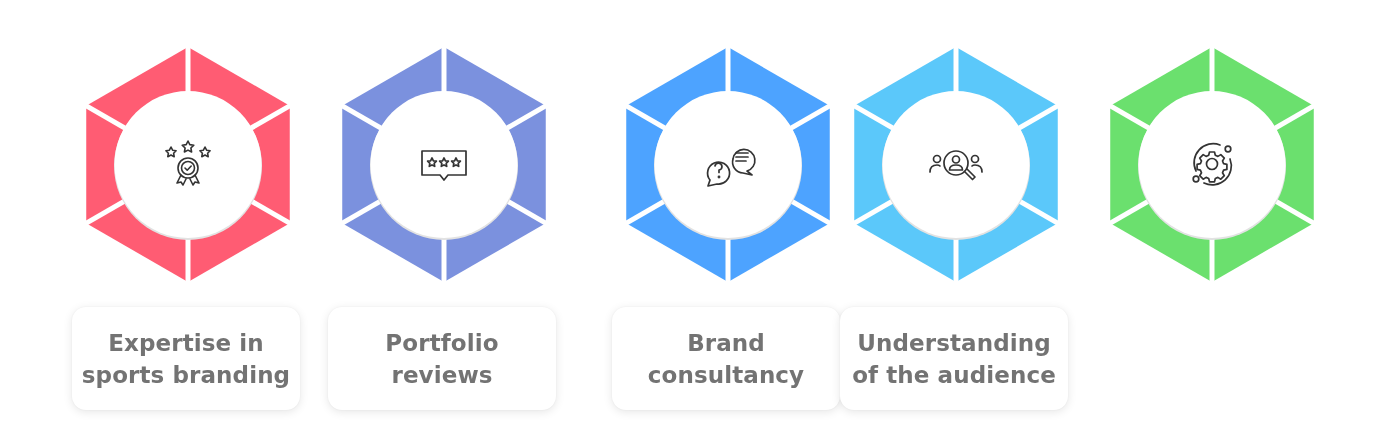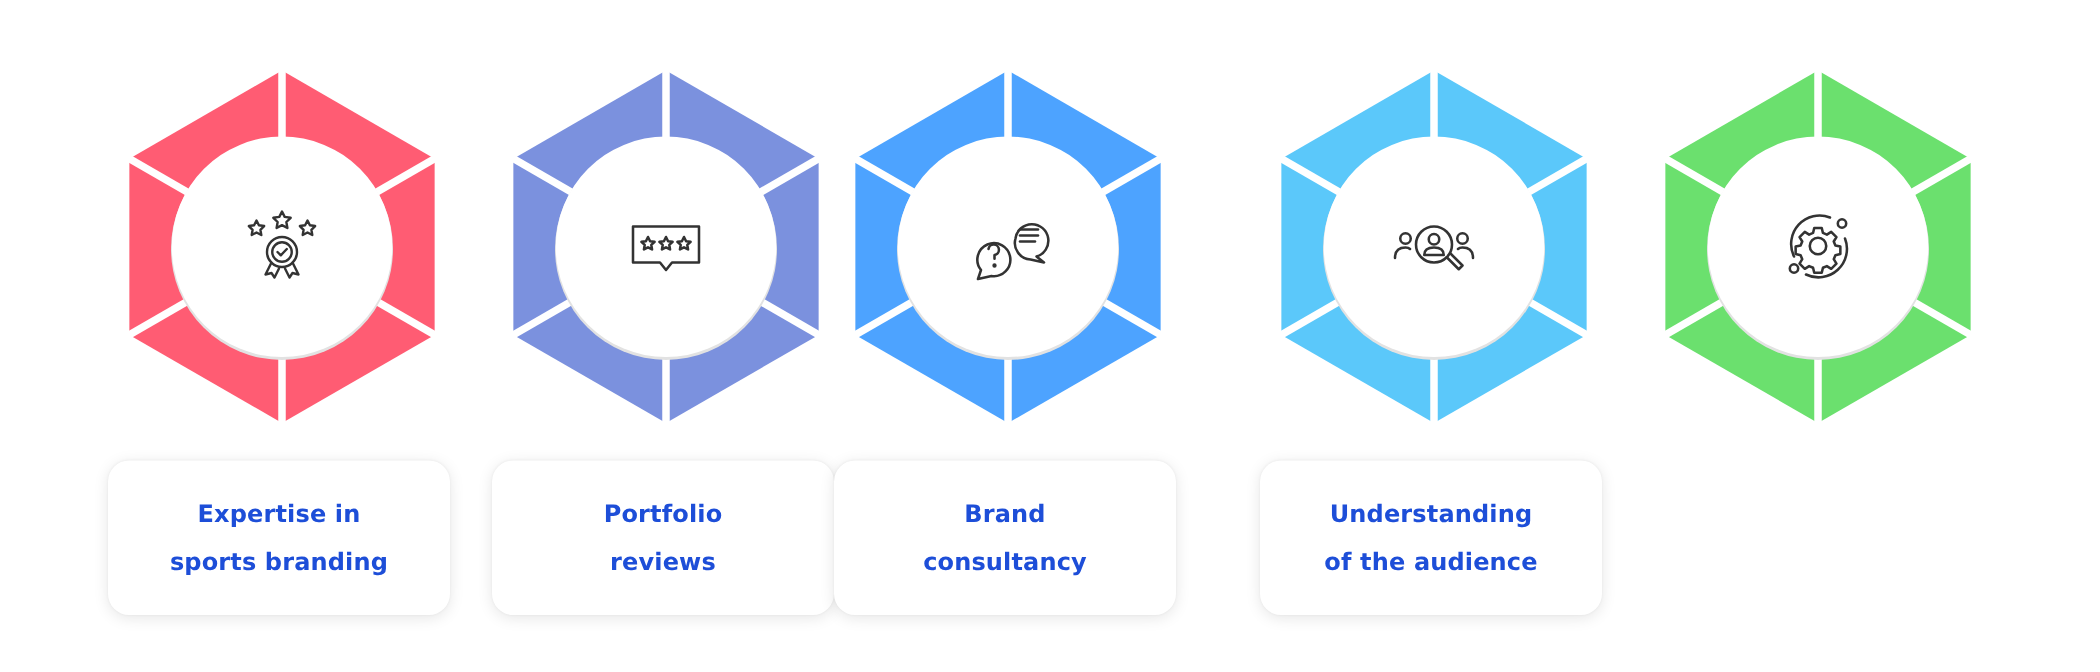--- a/index.html
+++ b/index.html
@@ -13,21 +13,21 @@
     position: absolute; width: 64px; height: 64px; top: 132px; left: 96px;
     display: flex; align-items: center; justify-content: center;
   }
   .card {
     position: absolute; top: 307px; left: 12px; width: 228px; height: 103px;
     background: #ffffff; border-radius: 14px;
     box-shadow: 0 2px 10px rgba(0,0,0,0.10), 0 0 2px rgba(0,0,0,0.05);
     display: flex; align-items: center; justify-content: center; text-align: center;
   }
   .card-label {
-    font-size: 16px; line-height: 32px; color: #1d4ed8; font-weight: 600;
+    font-size: 23px; line-height: 32px; color: #737373; font-weight: 600;
     letter-spacing: 0.1px; white-space: pre-line;
   }
 </style>
 </head>
 <body>
 
 <div id="diagram">
     <div class="item" style="left: 60px;">
   <svg class="hex-svg" viewBox="0 0 256 300">
     <polygon class="hex-fill" points="128,47 229.75798494467153,105.75 229.75798494467153,223.25 128,282 26.24201505532845,223.25 26.242015055328466,105.74999999999999" fill="#FF5C73"></polygon>
@@ -83,21 +83,21 @@
       <path d="M32 26 l1.4 2.8 3 .4 -2.2 2.1 .5 3 -2.7-1.4 -2.7 1.4 .5-3 -2.2-2.1 3-.4z"></path>
       <path d="M44 26 l1.4 2.8 3 .4 -2.2 2.1 .5 3 -2.7-1.4 -2.7 1.4 .5-3 -2.2-2.1 3-.4z"></path>
     </g>
         </svg>
       </div>
       <div class="card">
         <span class="card-label">Portfolio
 reviews</span>
       </div>
     </div>
-    <div class="item" style="left: 544px;">
+    <div class="item" style="left: 600px;">
   <svg class="hex-svg" viewBox="0 0 256 300">
     <polygon class="hex-fill" points="128,47 229.75798494467153,105.75 229.75798494467153,223.25 128,282 26.24201505532845,223.25 26.242015055328466,105.74999999999999" fill="#4DA3FF"></polygon>
     <g class="gaps" stroke="#ffffff" stroke-width="5">
           <line x1="128" y1="164.5" x2="128" y2="41.125"></line>
           <line x1="128" y1="164.5" x2="234.8458841919051" y2="102.8125"></line>
           <line x1="128" y1="164.5" x2="234.8458841919051" y2="226.1875"></line>
           <line x1="128" y1="164.5" x2="128" y2="287.875"></line>
           <line x1="128" y1="164.5" x2="21.154115808094872" y2="226.1875"></line>
           <line x1="128" y1="164.5" x2="21.15411580809489" y2="102.81249999999999"></line>
         </g>

